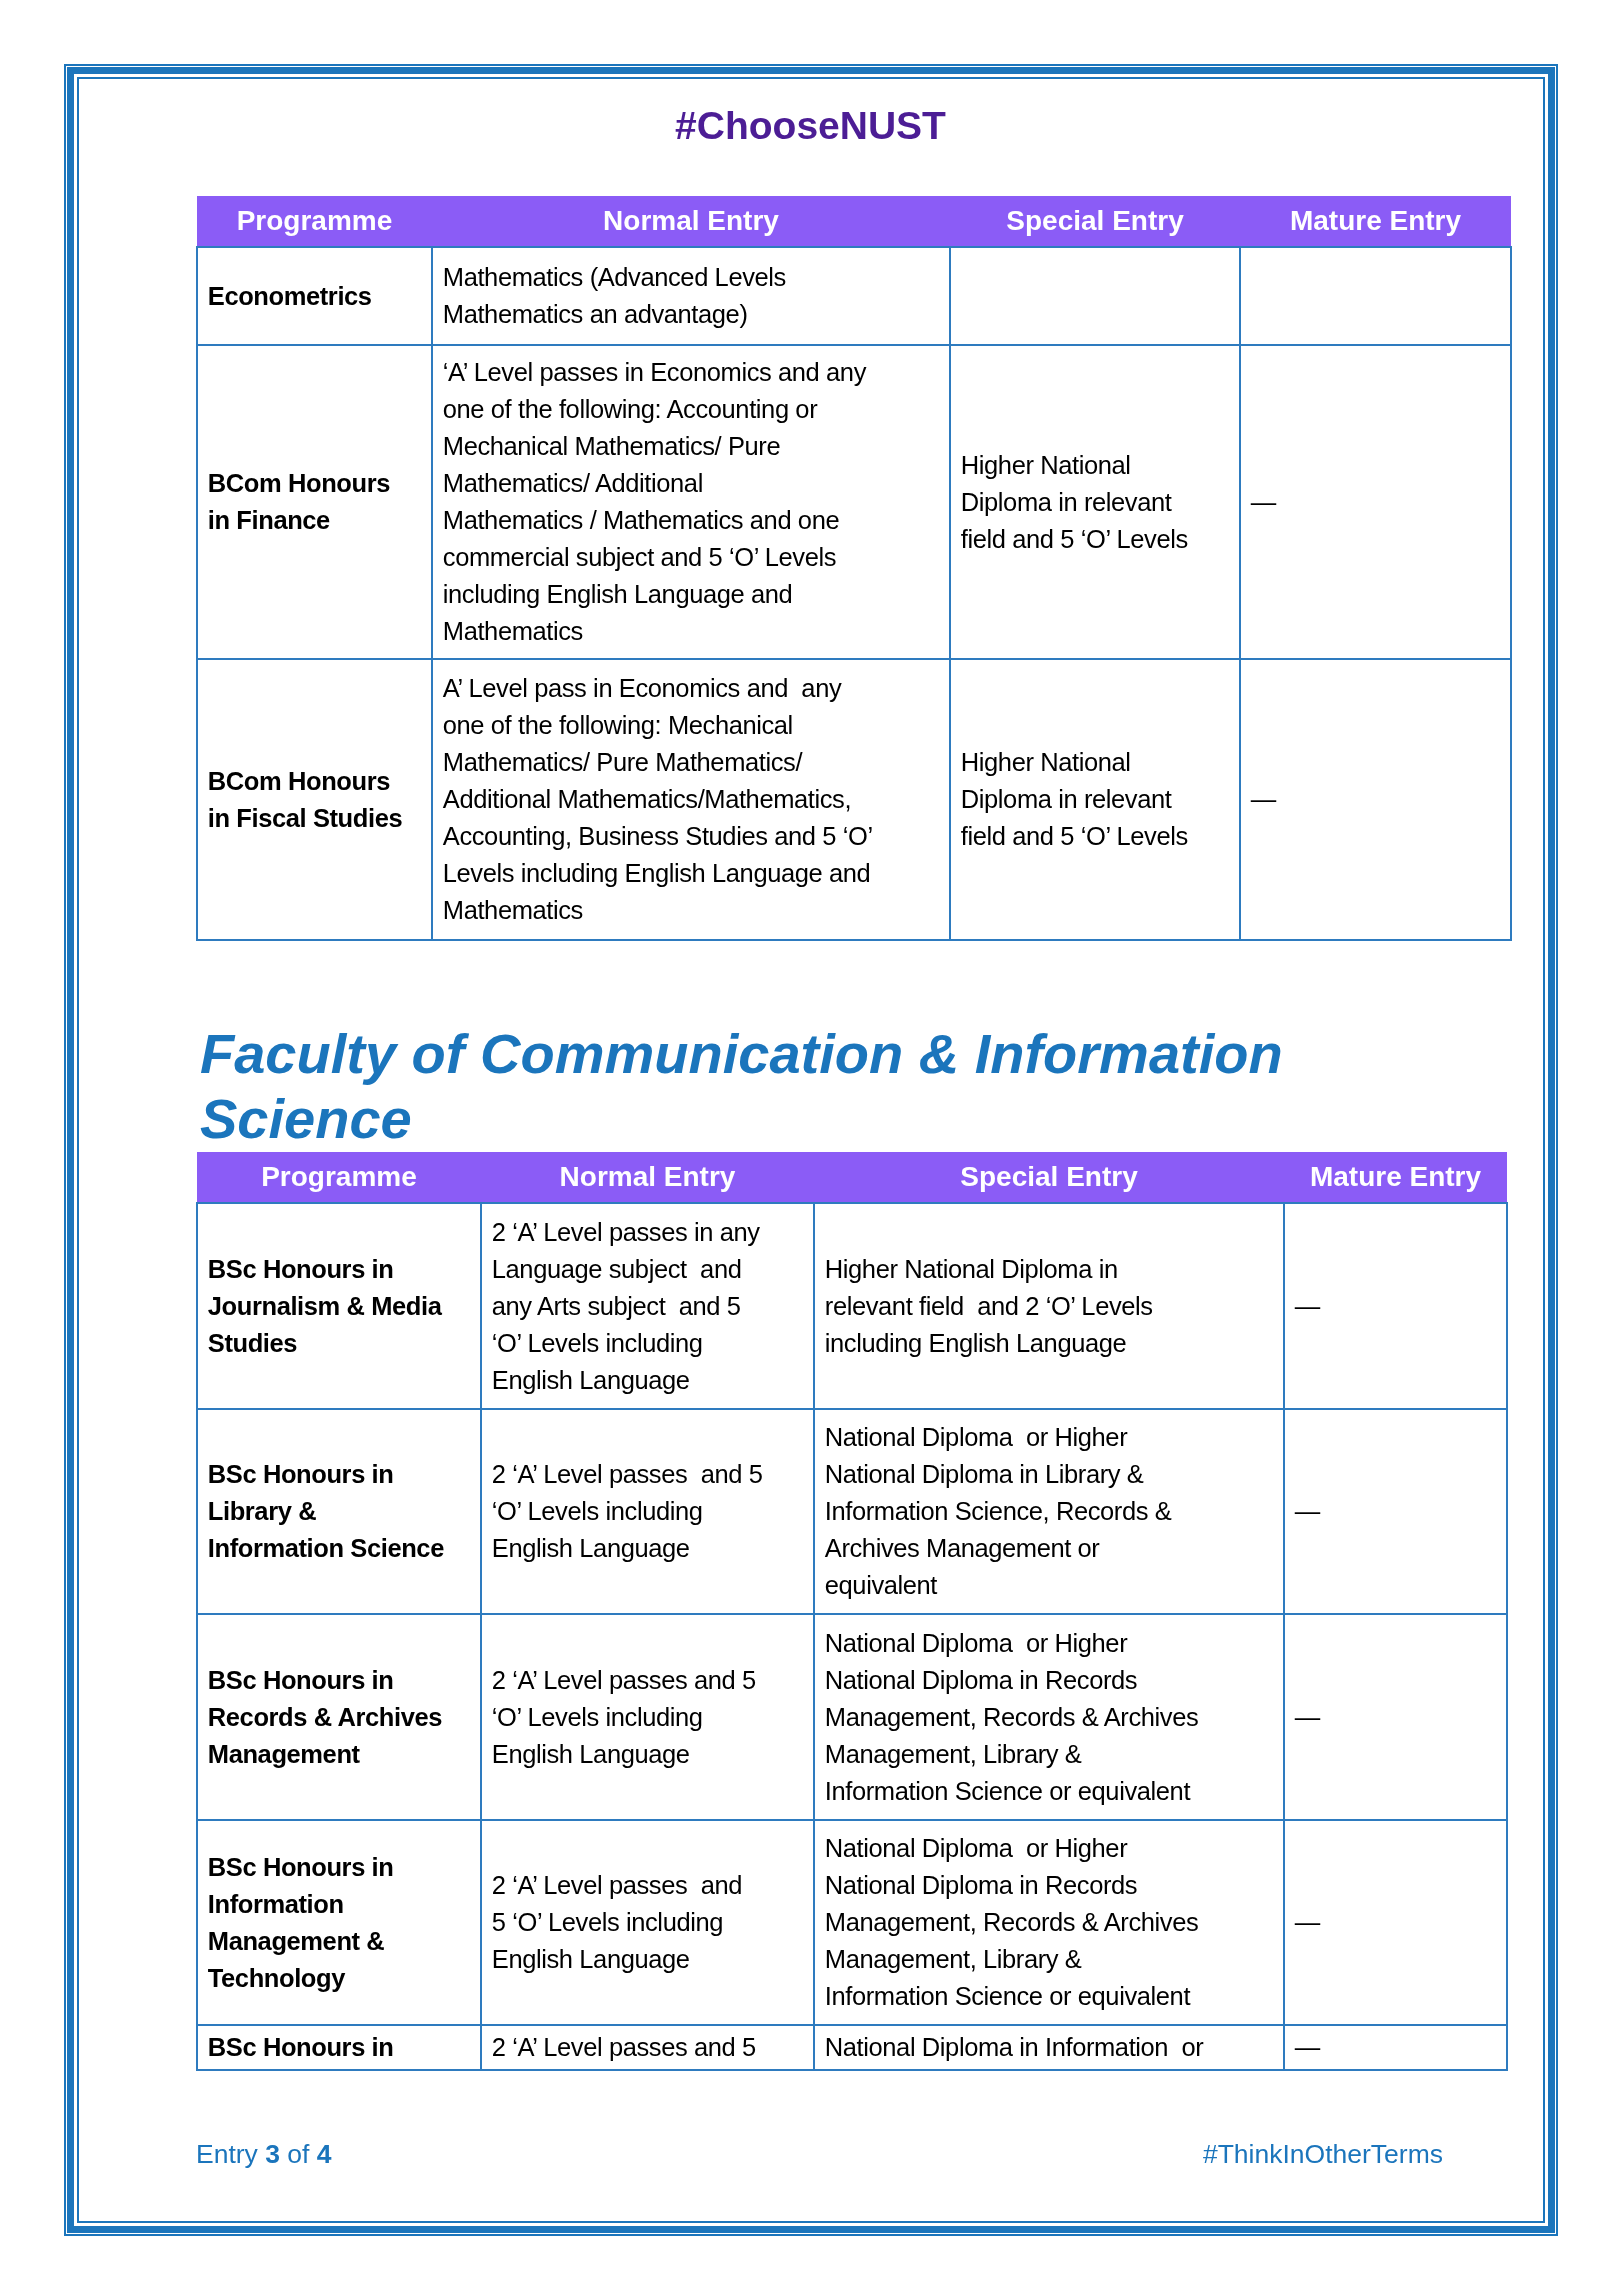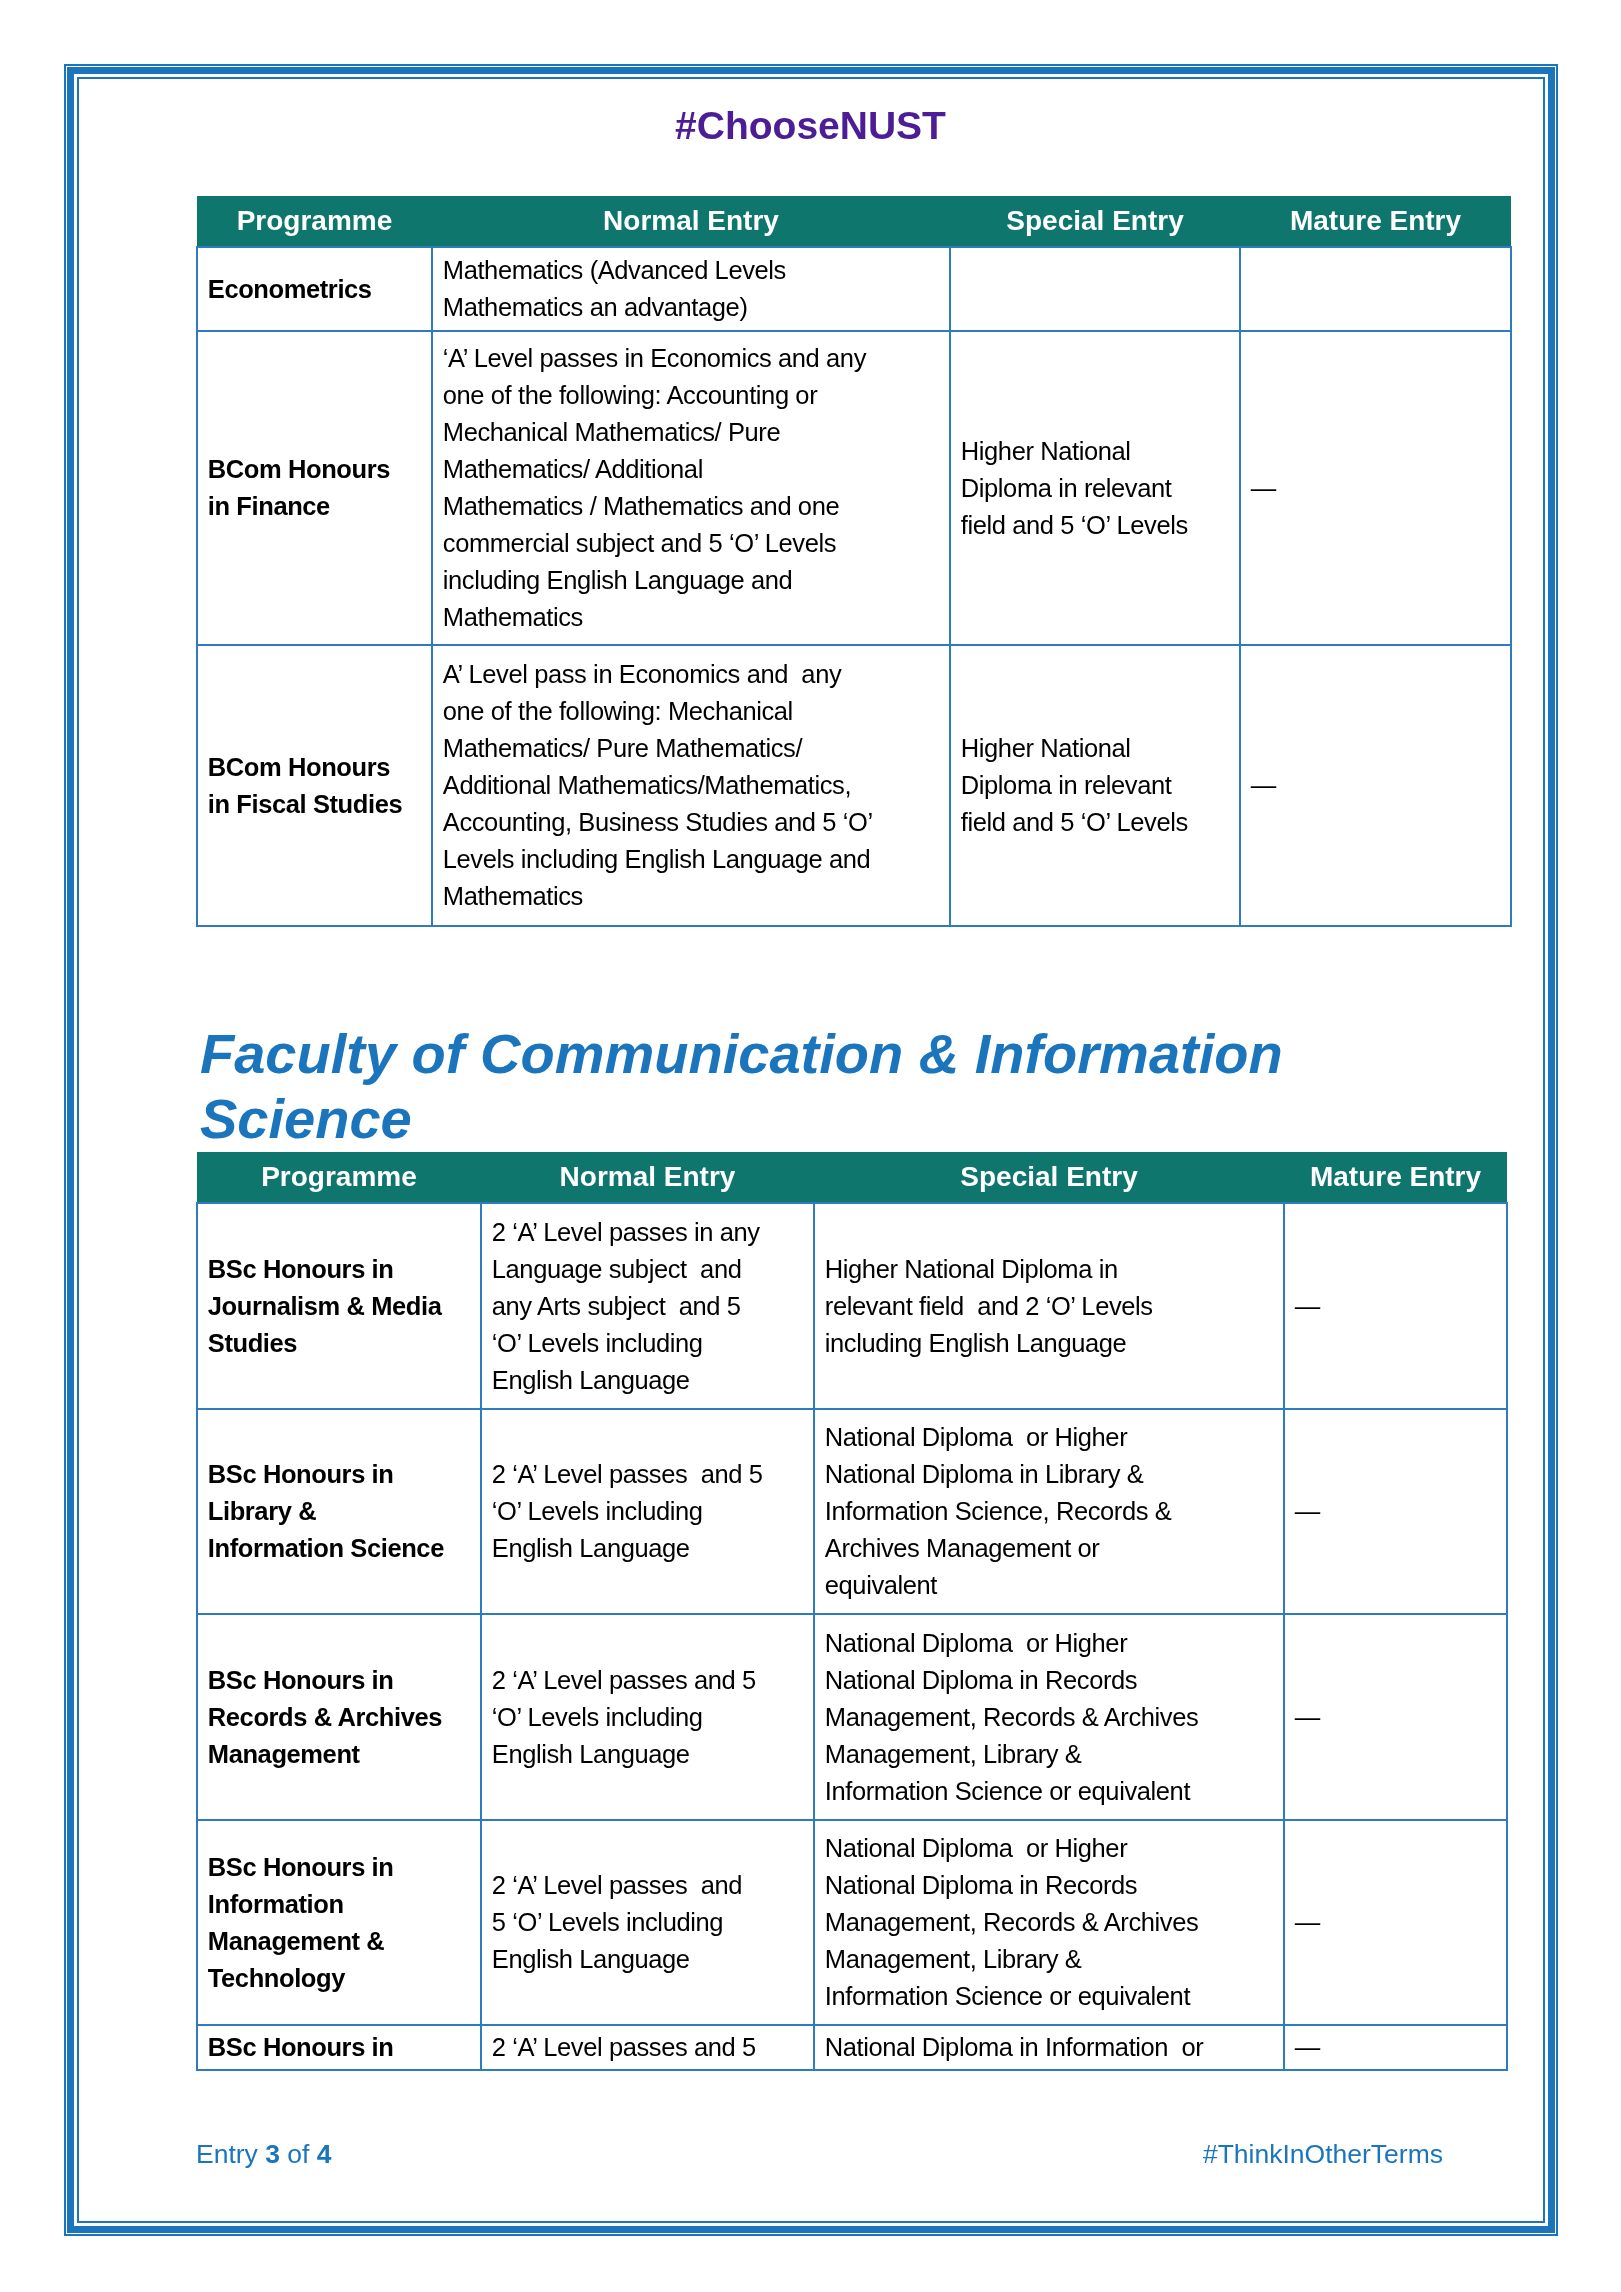--- a/index.html
+++ b/index.html
@@ -49,21 +49,21 @@
     vertical-align: middle;
     padding: 3.9px 9.8px;
     font-size: 25.5px;
     line-height: 37px;
     letter-spacing: -0.4px;
     white-space: pre-wrap;
     overflow: hidden;
     box-sizing: border-box;
   }
   table.doc-table th {
-    background: #0f766e;
+    background: #8b5cf6;
     color: #ffffff;
     font-size: 28px;
     font-weight: bold;
     text-align: center;
     border: 0;
     padding: 0 3.9px;
     white-space: nowrap;
     overflow: hidden;
   }
   td.prog {
@@ -112,21 +112,21 @@
       <col style="width:290px">
       <col style="width:271px">
   </colgroup>
   <tbody>
       <tr style="height:51px">
     <th>Programme</th>
     <th>Normal Entry</th>
     <th>Special Entry</th>
     <th>Mature Entry</th>
   </tr>
-  <tr style="height:84px">
+  <tr style="height:98px">
     <td class="prog">Econometrics</td>
     <td>Mathematics (Advanced Levels
 Mathematics an advantage)</td>
     <td></td>
     <td></td>
   </tr>
   <tr style="height:314px">
     <td class="prog">BCom Honours
 in Finance</td>
     <td>‘A’ Level passes in Economics and any

